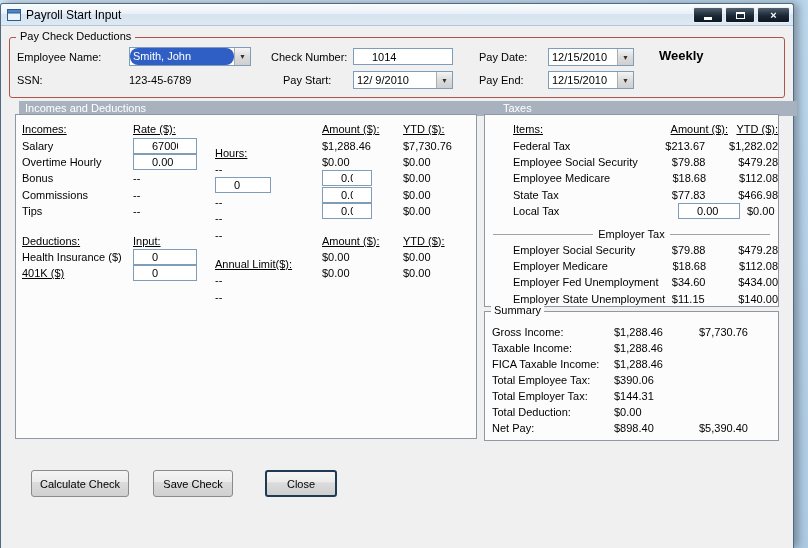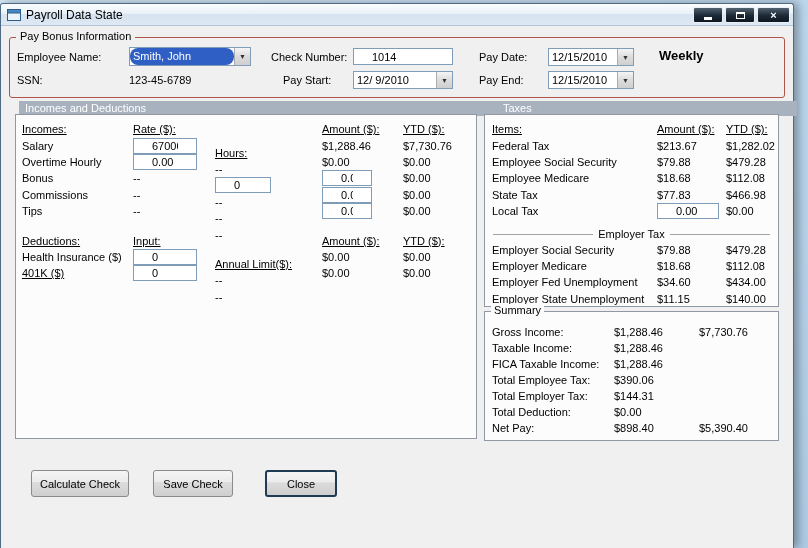--- a/index.html
+++ b/index.html
@@ -84,21 +84,21 @@
   .sum-label { position:absolute; top:-8px; left:6px; background:#fcfcfc; padding:0 3px; }
 
   .row { display:flex; align-items:center; height:16.4px; padding-left:6px; white-space:nowrap; }
   #panel-right .row, #summary-box .row { padding-left:7px; }
   #summary-box .row { height:16px; }
   .hdr { text-decoration:underline; }
   .link { text-decoration:underline; }
   .spacer-l { height:13px; } .spacer-r { height:8px; }
 
   .lt-label{width:111px;} .lt-rate{width:82px;} .lt-hours{width:107px;margin-top:47px;} .lt-amount{width:81px;} .lt-ytd{flex:1;}
-  .rt-label{width:165px;} .rt-amount{width:69px;} .rt-ytd{flex:1;}
+  .rt-label{width:165px;margin-left:21px;} .rt-amount{width:69px;} .rt-ytd{flex:1;}
   .sm-label{width:122px;} .sm-amount{width:85px;} .sm-ytd{flex:1;}
 
   .row .tb { height:16px; }
   .w64{width:64px;} .w56{width:56px;} .w50{width:50px;} .w62{width:62px;}
 
   .divider { display:flex; align-items:center; height:14px; margin:0 8px; }
   .divider .line { flex:1; height:1px; background:#a3a3a3; }
   .divider .divtext { padding:0 5px; }
 
   
@@ -118,36 +118,36 @@
 
 <div class="dialog">
 
   <div class="titlebar">
     <span style="display:inline-flex;">
       <svg width="14" height="12" viewBox="0 0 14 12">
         <rect x="0.5" y="0.5" width="13" height="11" fill="#eaf2fa" stroke="#2b5d8a"></rect>
         <rect x="0.5" y="0.5" width="13" height="3.5" fill="#4a86c2" stroke="#2b5d8a"></rect>
       </svg>
     </span>
-    <span class="title">Payroll Data State</span>
+    <span class="title">Payroll Start Input</span>
     <span class="win-controls">
       <button class="win-btn">
           <span class="glyph-min"></span>
         </button>
       <button class="win-btn">
           <span class="glyph-max"></span>
         </button>
       <button class="win-btn close">
           <span class="glyph-x">×</span>
         </button>
     </span>
   </div>
 
   <div class="group-red">
-    <span class="group-red-label">Pay Bonus Information</span>
+    <span class="group-red-label">Pay Check Deductions</span>
   </div>
 
   <span class="flabel" style="left:16px; top:47px;">Employee Name:</span>
   <div class="combo" style="left:128px; top:43px; width:122px;">
     <span class="combo-text sel">Smith, John</span>
     <span class="combo-btn">▼</span>
   </div>
 
   <span class="flabel" style="left:270px; top:47px;">Check Number:</span>
   <input class="tb abs" style="left: 352px; top: 44px; width: 100px;" value="1014">

